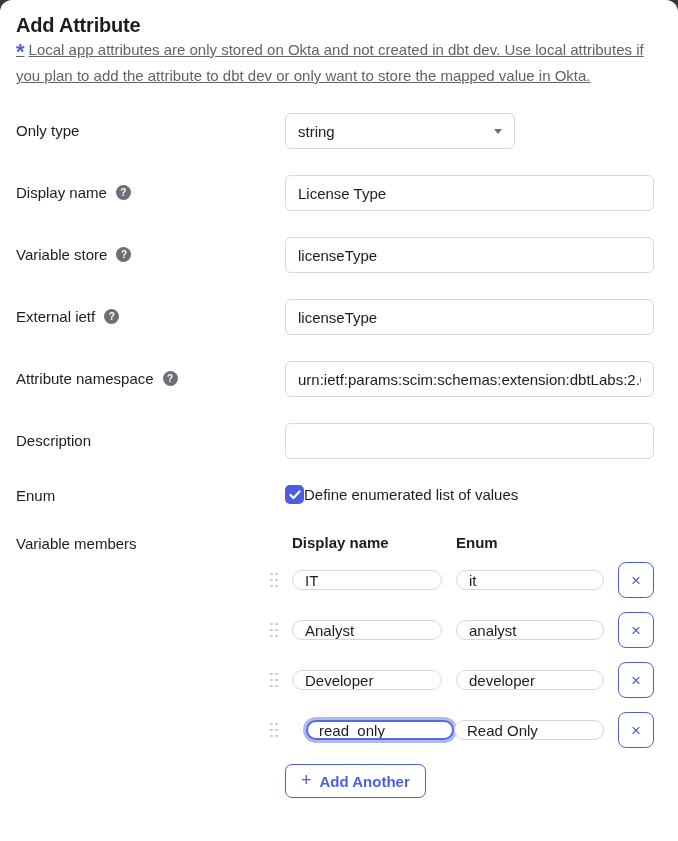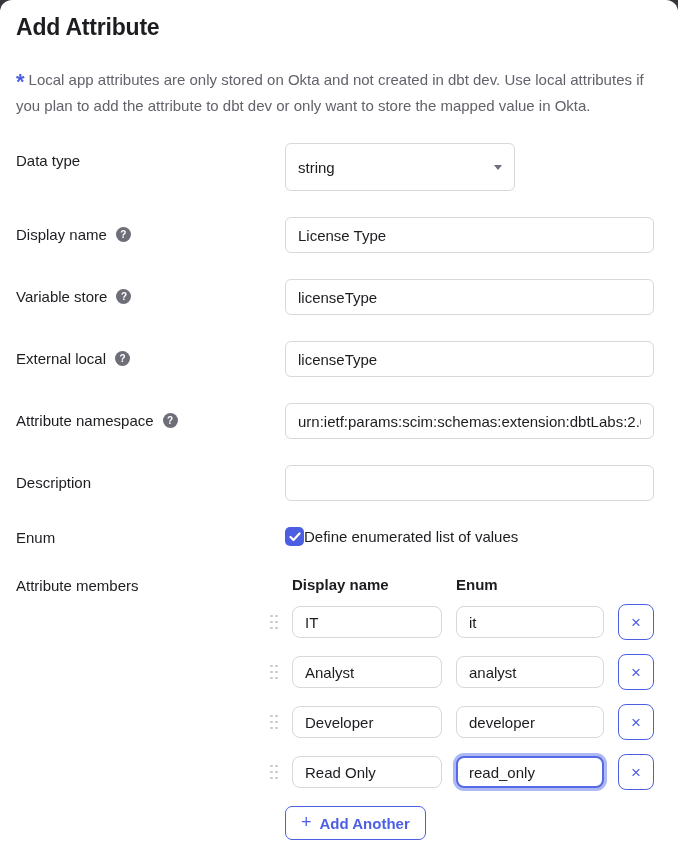--- a/index.html
+++ b/index.html
@@ -20,31 +20,31 @@
     color:var(--text-dark);
     overflow:hidden;
   }
   .modal{
     width:678px;height:841px;
     background:#ffffff;
     border-radius:12px 12px 0 0;
     padding:14px 24px 0 16px;
   }
   .modal-title{
-    font-size:23px;
+    font-size:20px;
     font-weight:700;
     letter-spacing:-0.2px;
     color:var(--text-dark);
   }
   .note{
-    margin-top:26px;
     font-size:15px;
     line-height:26px;
     color:var(--text-gray);
     max-width:645px;
+    text-decoration:underline;
   }
   .note .asterisk{
     color:var(--primary);
     font-size:22px;
     font-weight:700;
     vertical-align:-4px;
     margin-right:4px;
     line-height:0;
   }
   .form{margin-top:24px;}
@@ -85,21 +85,21 @@
     border-radius:6px;
     padding:0 12px;
     font-size:15px;
     font-family:"Liberation Sans","DejaVu Sans",sans-serif;
     color:var(--text-dark);
     background:#fff;
     outline:none;
   }
   .select{
     width:230px;
-    height:48px;
+    height:36px;
     border:1px solid var(--border);
     border-radius:6px;
     padding:0 12px;
     display:flex;
     align-items:center;
     justify-content:space-between;
     font-size:15px;
     cursor:pointer;
     background:#fff;
   }
@@ -151,23 +151,23 @@
     grid-auto-rows:3px;
     gap:3px 2px;
     cursor:grab;
   }
   .drag-handle .dot{
     width:2.5px;height:2.5px;
     border-radius:50%;
     background:var(--dot-gray);
   }
   .member-input{
-    height:32px;
+    height:20px;
     border:1px solid var(--border);
-    border-radius:8px;
+    border-radius:14px;
     padding:0 12px;
     font-size:15px;
     font-family:"Liberation Sans","DejaVu Sans",sans-serif;
     color:var(--text-dark);
     outline:none;
     background:#fff;
   }
   .member-display{width:150px;}
   .member-value{width:148px;margin-left:14px;}
   .member-input.focused{
@@ -214,21 +214,21 @@
 
 <div class="modal">
   <h1 class="modal-title">Add Attribute</h1>
 
   <p class="note"><span class="asterisk">*</span><span>Local app attributes are only stored on Okta and not created in dbt dev. Use local attributes if you plan to add the attribute to dbt dev or only want to store the mapped value in Okta.</span></p>
 
   <div class="form">
 
     <div class="form-row">
       <div class="row-label">
-        <span>Data type</span>
+        <span>Only type</span>
       </div>
       <div class="row-control">
         <div class="select">
           <span>string</span>
           <span class="caret-down"></span>
         </div>
       </div>
     </div>
 
     <div class="form-row">
@@ -246,21 +246,21 @@
         <span>Variable store</span>
         <span class="help-icon">?</span>
       </div>
       <div class="row-control">
         <input class="text-input" type="text" value="licenseType" style="">
       </div>
     </div>
 
     <div class="form-row">
       <div class="row-label">
-        <span>External local</span>
+        <span>External ietf</span>
         <span class="help-icon">?</span>
       </div>
       <div class="row-control">
         <input class="text-input" type="text" value="licenseType" style="">
       </div>
     </div>
 
     <div class="form-row">
       <div class="row-label">
         <span>Attribute namespace</span>
@@ -289,21 +289,21 @@
           <svg width="12" height="10" viewBox="0 0 12 10">
             <polyline points="1.5,5 4.5,8 10.5,1.5" fill="none" stroke="#ffffff" stroke-width="2.2" stroke-linecap="round" stroke-linejoin="round"></polyline>
           </svg>
         </span>
         <span class="enum-label">Define enumerated list of values</span>
       </div>
     </div>
 
     <div class="form-row">
       <div class="row-label row-label--members">
-        <span>Attribute members</span>
+        <span>Variable members</span>
       </div>
       <div class="row-control">
 
         <div class="member-headers">
           <span class="hdr hdr-display">Display name</span>
           <span class="hdr">Enum</span>
         </div>
 
         
         <div class="member-row">
@@ -359,22 +359,22 @@
         
         <div class="member-row">
           <span class="drag-handle">
             <span class="dot"></span>
               <span class="dot"></span>
               <span class="dot"></span>
               <span class="dot"></span>
               <span class="dot"></span>
               <span class="dot"></span>
           </span>
+          <input class="member-input member-value focused" type="text" value="read_only" style="">
           <input class="member-input member-display" type="text" value="Read Only" style="">
-          <input class="member-input member-value focused" type="text" value="read_only" style="">
           <button class="remove-btn">
               <span>×</span>
             </button>
         </div>
 
         <button class="add-another">
           <span class="plus">+</span>
           <span>Add Another</span>
         </button>
 

